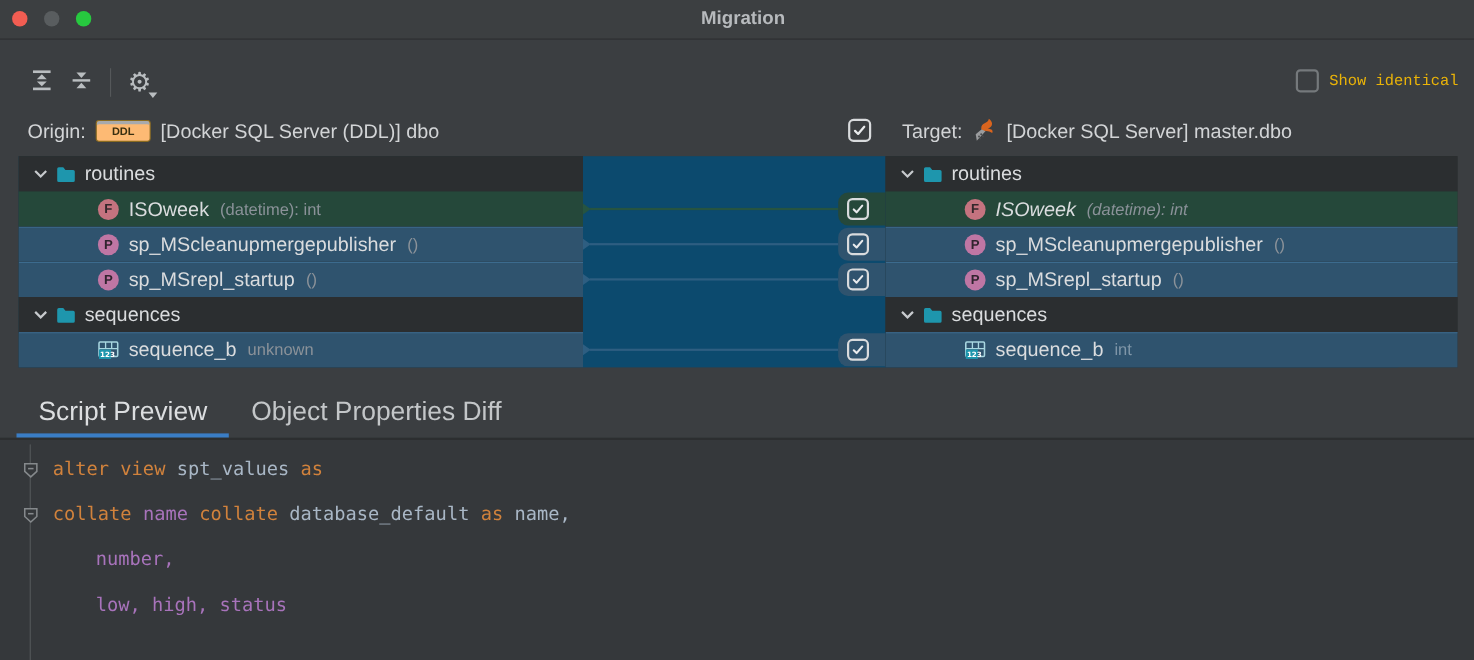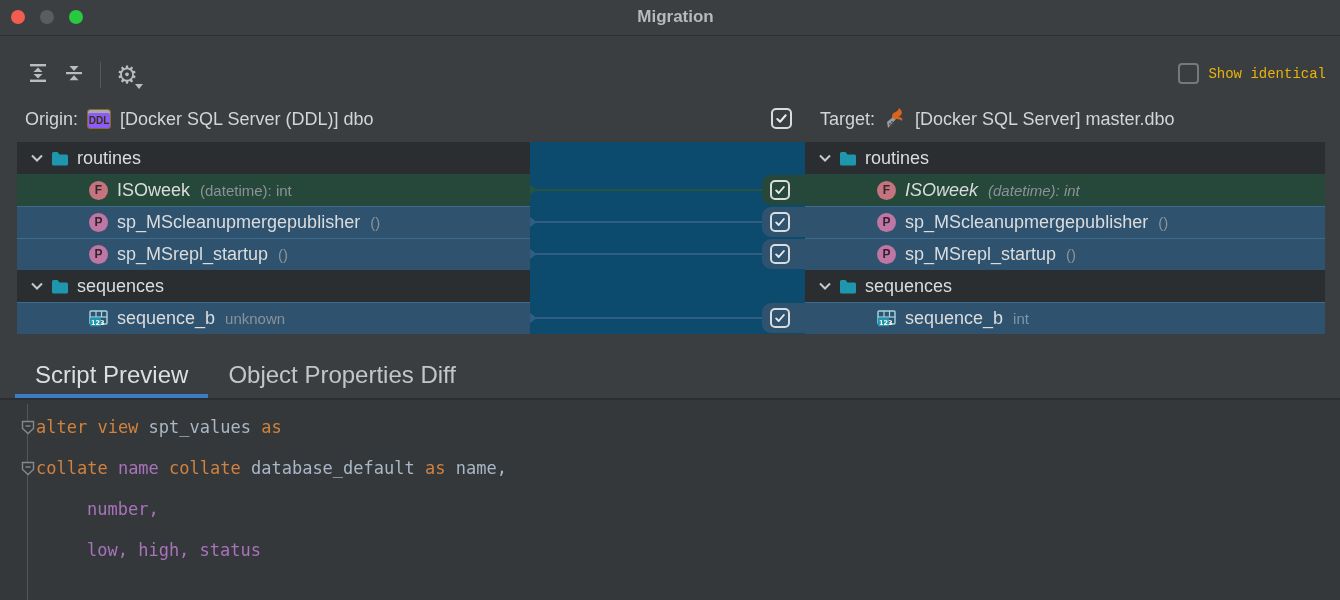--- a/index.html
+++ b/index.html
@@ -28,21 +28,21 @@
   .gear-drop{ position:absolute; right:2px; bottom:3px; width:0; height:0;
     border-left:4px solid transparent; border-right:4px solid transparent; border-top:5px solid #b9bdc0; }
   .show-identical{ position:absolute; top:63px; right:14px; display:flex; align-items:center; gap:9px; }
   .cb-empty{ width:21px; height:21px; border:2px solid #75797c; border-radius:4px; background:transparent; }
   .show-identical span.lbl{ font-size:14px; color:#eab308;font-family:Liberation Mono, monospace; }
   
   .hdr{ position:absolute; top:104px; height:30px; display:flex; align-items:center; gap:9px;
     font-size:18px; color:#d2d4d6; }
   .hdr-origin{ left:25px; }
   .hdr-target{ left:820px; }
-  .ddl-icon{ width:24px; height:20px; background:#8b5cf6; border:1px solid #8a6b20; border-radius:3px;
+  .ddl-icon{ width:50px; height:20px; background:#fdba74; border:1px solid #8a6b20; border-radius:3px;
     color:#3a2f10; font-size:10px; font-weight:bold; display:flex; align-items:center; justify-content:center;
     box-shadow:inset 0 3px 0 #a8aaac; padding-top:2px; }
   .hdr-checkbox{ position:absolute; top:108px; left:771px; }
   
   .cb{ width:21px; height:21px; border:2px solid #d9dbdd; border-radius:5px;
     display:flex; align-items:center; justify-content:center; background:transparent; }
   .cb svg{ display:block; }
   
   .diff{ position:absolute; top:142px; left:17px; width:1254px; height:192px; background:#0c4a6e; }
   .tree{ position:absolute; top:0; height:192px; background:#2b2e30; }
@@ -78,21 +78,21 @@
     position:relative; cursor:default; }
   .tab.active{ color:#dcdee0; }
   .tab.active::after{ content:""; position:absolute; left:0; right:0; bottom:0; height:4px; background:#3a7dc5; }
   
   .editor{ position:absolute; top:398px; left:0; width:1340px; height:202px;
     background:#35383b; border-top:2px solid #2c2e30; }
   .fold-line{ position:absolute; left:27px; top:4px; bottom:0; width:1px; background:#54575a; }
   .fold-marker{ position:absolute; left:21px; width:14px; height:15px; }
   .code{ position:absolute; left:0; top:7px; right:0;
     font-family:"DejaVu Sans Mono", monospace; font-size:17px; }
-  .code-line{ height:41px; line-height:41px; padding-left:36px; white-space:pre; }
+  .code-line{ height:41px; line-height:41px; padding-left:48px; white-space:pre; }
   .code-line.ind{ padding-left:87px; }
   .tok-kw{ color:#d1823c; } .tok-col{ color:#a873bb; } .tok-plain{ color:#a9b7c6; }
   svg{ overflow:visible; }
 </style>
 </head>
 <body>
 
 <div class="titlebar">
   <div class="traffic">
     <span class="light close"></span>

